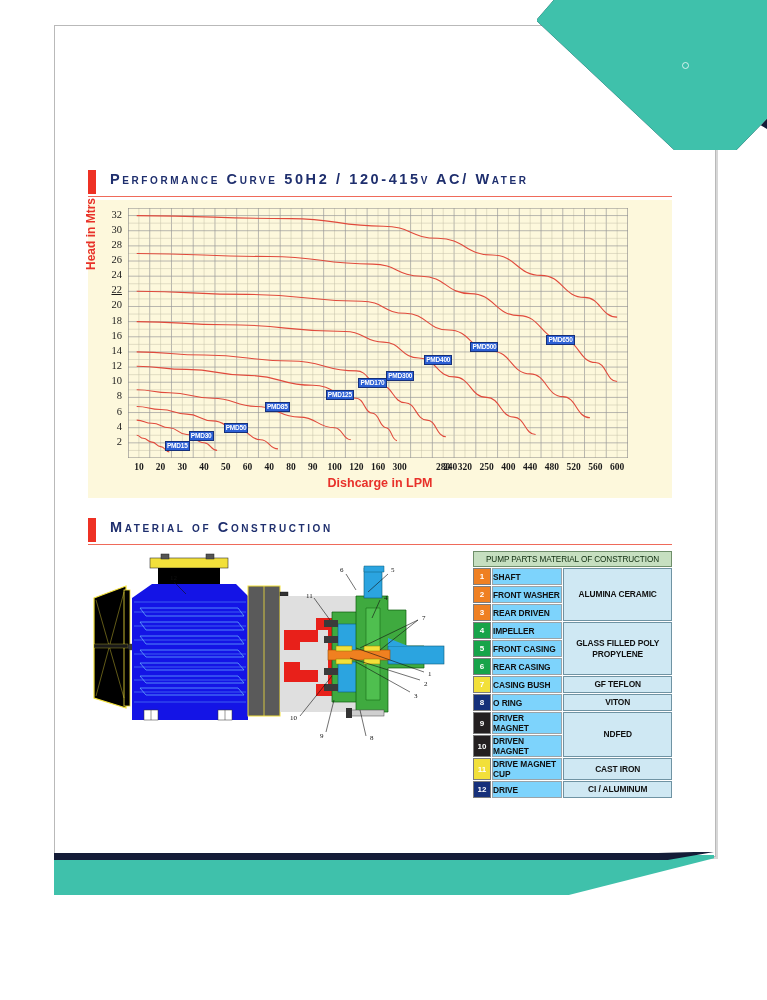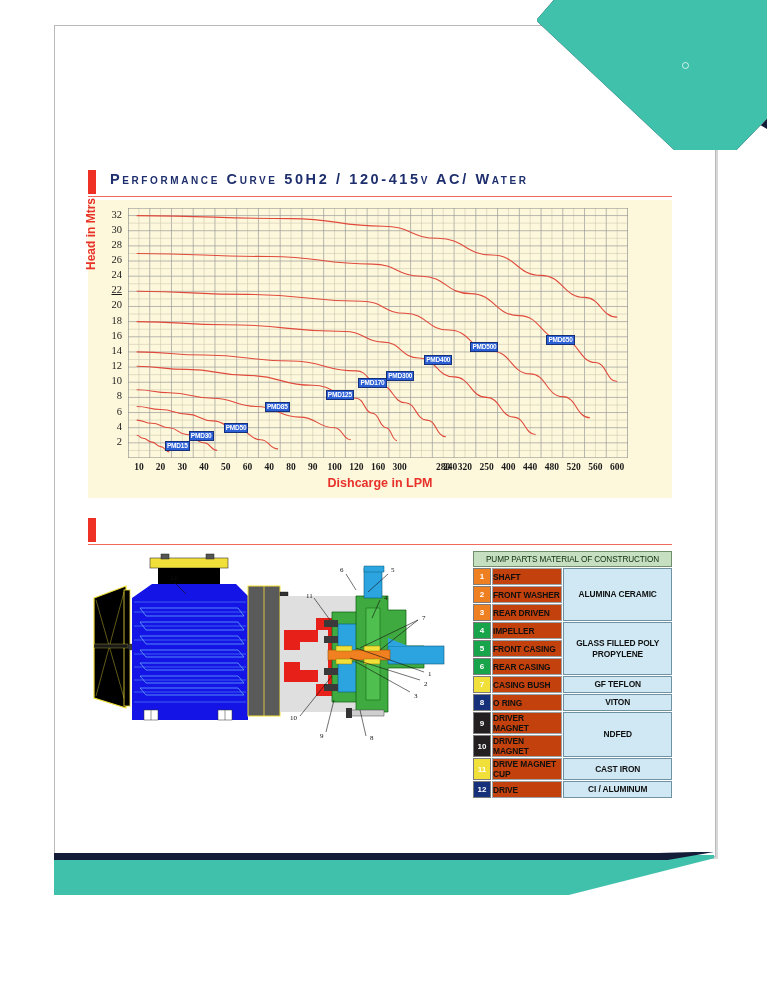--- a/index.html
+++ b/index.html
@@ -64,21 +64,21 @@
   #moc-table td{padding:0;}
   .tbl-head{background:#c6dfc0;border:1px solid #6f8f6a;color:#0d2a0d;font-weight:normal;
         text-align:center;font-size:8.2px;height:14px;letter-spacing:-.1px;}
   .num{width:16px;height:15px;text-align:center;color:#fff;font-weight:bold;font-size:8px;
         border:1px solid #7d7d7d;}
   .n-orange{background:#ef8022;}
   .n-green{background:#17a44a;}
   .n-yellow{background:#f2e03a;color:#ffffff;}
   .n-navy{background:#16307a;}
   .n-black{background:#231f20;}
-  .part{background:#c2410c;border:1px solid #9aa3a8;height:15px;padding-left:5px;
+  .part{background:#7dd3fc;border:1px solid #9aa3a8;height:15px;padding-left:5px;
         font-weight:bold;color:#101010;font-size:8.4px;letter-spacing:-.1px;}
   .mat{background:#cfe8f3;border:1px solid #6f93a3;text-align:center;font-weight:bold;
         color:#101010;font-size:8.4px;line-height:11px;letter-spacing:-.1px;}
 
   
   #diagram{position:absolute;left:88px;top:550px;width:380px;height:240px;z-index:5;}
   .calltxt{font-family:"Liberation Serif",serif;font-size:7px;fill:#111;}
 </style>
 </head>
 <body>
@@ -249,20 +249,21 @@
         <div class="curvelabel" style="left: 258.152px; top: 162.879px;">PMD300</div>
         <div class="curvelabel" style="left: 296.196px; top: 146.97px;">PMD400</div>
         <div class="curvelabel" style="left: 342.391px; top: 134.091px;">PMD500</div>
         <div class="curvelabel" style="left: 418.478px; top: 127.273px;">PMD650</div>
       </div>
     <div class="xlab">Dishcarge in LPM</div>
   </div>
 
   <div class="section" style="left:88px;top:518px;width:584px;height:28px;">
     <div class="sec-bar"></div>
+    <div class="sec-title">Material of Construction</div>
     <div class="sec-rule" style="width:584px;"></div>
   </div>
 
   <table id="moc-table">
     <tbody id="moc-body">
         <tr>
           <td class="tbl-head" colspan="3">PUMP PARTS MATERIAL OF CONSTRUCTION</td>
         </tr>
         <tr>
           <td class="num n-orange">1</td>

